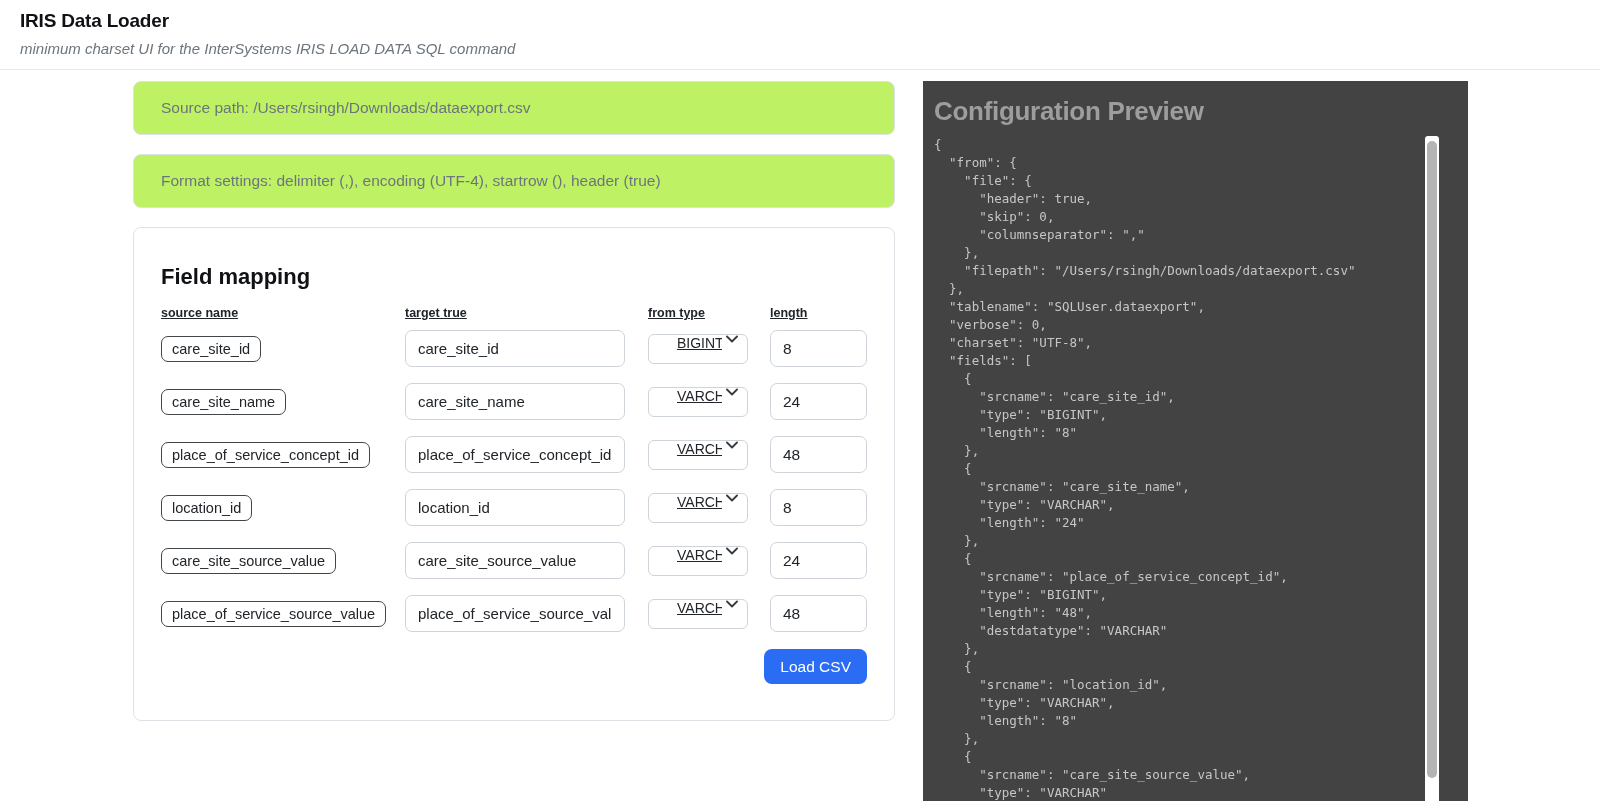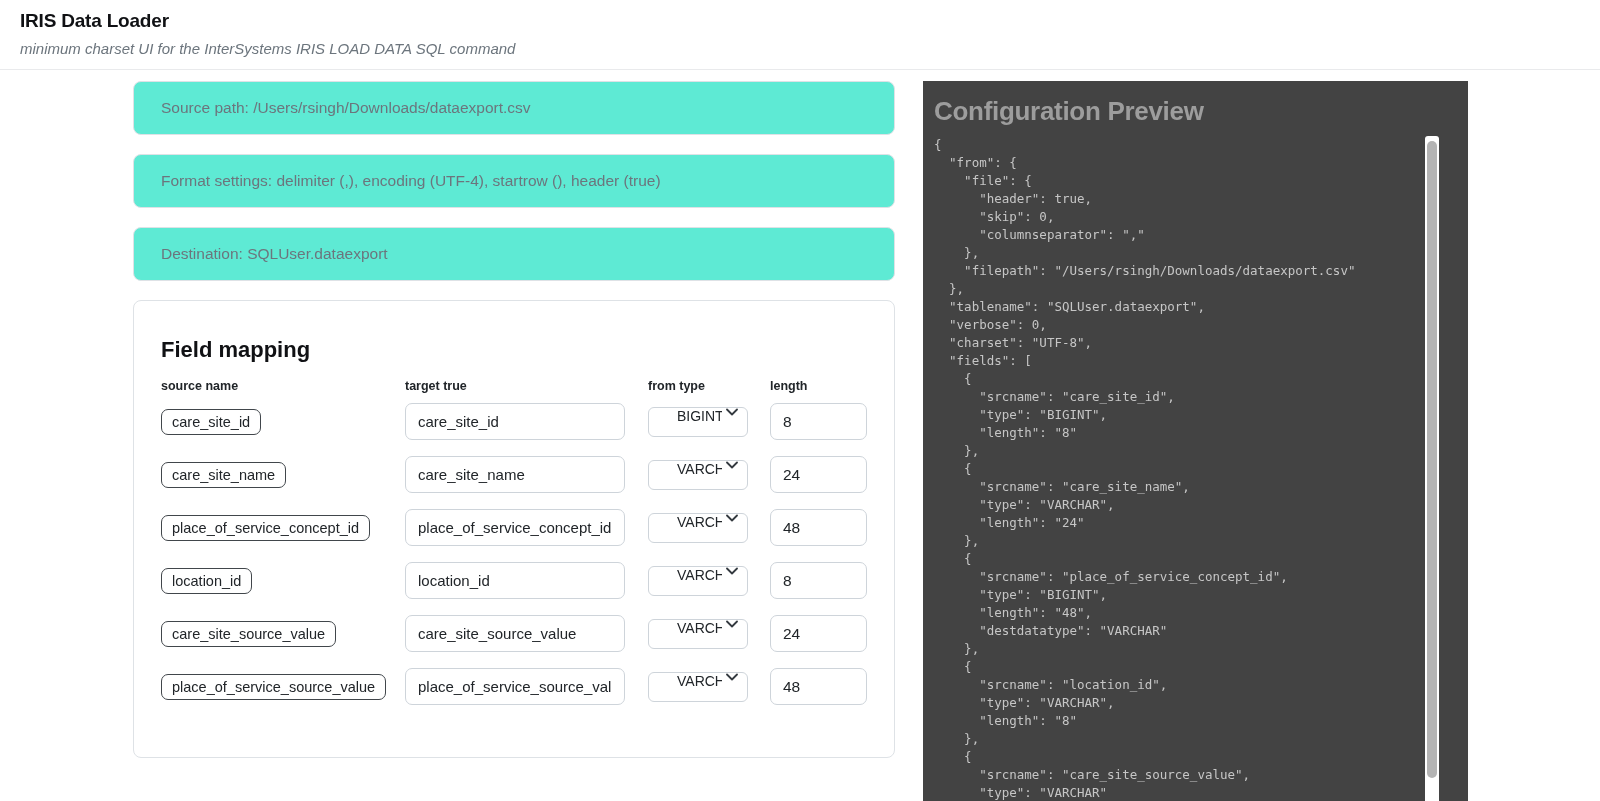--- a/index.html
+++ b/index.html
@@ -26,40 +26,41 @@
   
   .layout {
     position: absolute; left: 133px; top: 81px;
     display: flex; gap: 28px; align-items: flex-start;
   }
   .left-col { width: 762px; }
 
   
   .info-card {
     width: 100%; height: 54px;
-    border: 1px solid #dee2e6; border-radius: 8px; background: #5eead4;
+    border: 1px solid #dee2e6; border-radius: 8px; background: #bef264;
     display: flex; align-items: center; padding: 12px 27px;
     margin-bottom: 19px; cursor: pointer;
   }
   .info-card span { color: #6c757d; font-size: 15.5px; }
 
   
   .mapping-card {
     width: 100%;
     border: 1px solid #dee2e6; border-radius: 8px; background: #fff;
     padding: 20px 27px 36px 27px;
   }
   .mapping-title {
     font-size: 22px; font-weight: 700; margin: 16px 0 16px 0;
     line-height: 26px; color: #101114;
   }
   .map-grid {
     display: grid;
     grid-template-columns: 244px 243px 122px 99px;
     align-items: center;
+    text-decoration: underline;
   }
   .map-header { margin-bottom: 10px; }
   .map-header span { font-size: 12.5px; font-weight: 700; color: #212529; }
   .map-row { height: 37px; margin-bottom: 16px; }
   .chip {
     display: inline-block;
     border: 1.5px solid #41464b; border-radius: 7px;
     padding: 4px 10px; font-size: 14.5px; color: #212529;
     background: #fff; white-space: nowrap; cursor: pointer;
   }
@@ -138,23 +139,20 @@
   <div class="left-col">
 
     <div class="info-card">
       <span>Source path: /Users/rsingh/Downloads/dataexport.csv</span>
     </div>
 
     <div class="info-card">
       <span>Format settings: delimiter (,), encoding (UTF-4), startrow (), header (true)</span>
     </div>
 
-    <div class="info-card">
-      <span>Destination: SQLUser.dataexport</span>
-    </div>
 
     <div class="mapping-card">
       <h2 class="mapping-title">Field mapping</h2>
 
       <div class="map-grid map-header">
         <span>source name</span>
         <span>target true</span>
         <span>from type</span>
         <span>length</span>
       </div>
@@ -236,20 +234,23 @@
             <div class="type-select">
           <span class="sel-value">VARCHAR</span>
           <svg width="12" height="8" viewBox="0 0 12 8">
                 <path d="M1 1.5 L6 6.5 L11 1.5" fill="none" stroke="#343a40" stroke-width="1.8" stroke-linecap="round" stroke-linejoin="round"></path>
               </svg>
         </div>
           </div>
         <div><input class="len-input" type="text" value="48" style=""></div>
       </div>
 
+      <div class="btn-row">
+        <button class="load-btn">Load CSV</button>
+      </div>
     </div>
   </div>
 
   <div class="preview-panel">
     <h2 class="preview-title">Configuration Preview</h2>
     <pre class="preview-code">{
   "from": {
     "file": {
       "header": true,
       "skip": 0,

